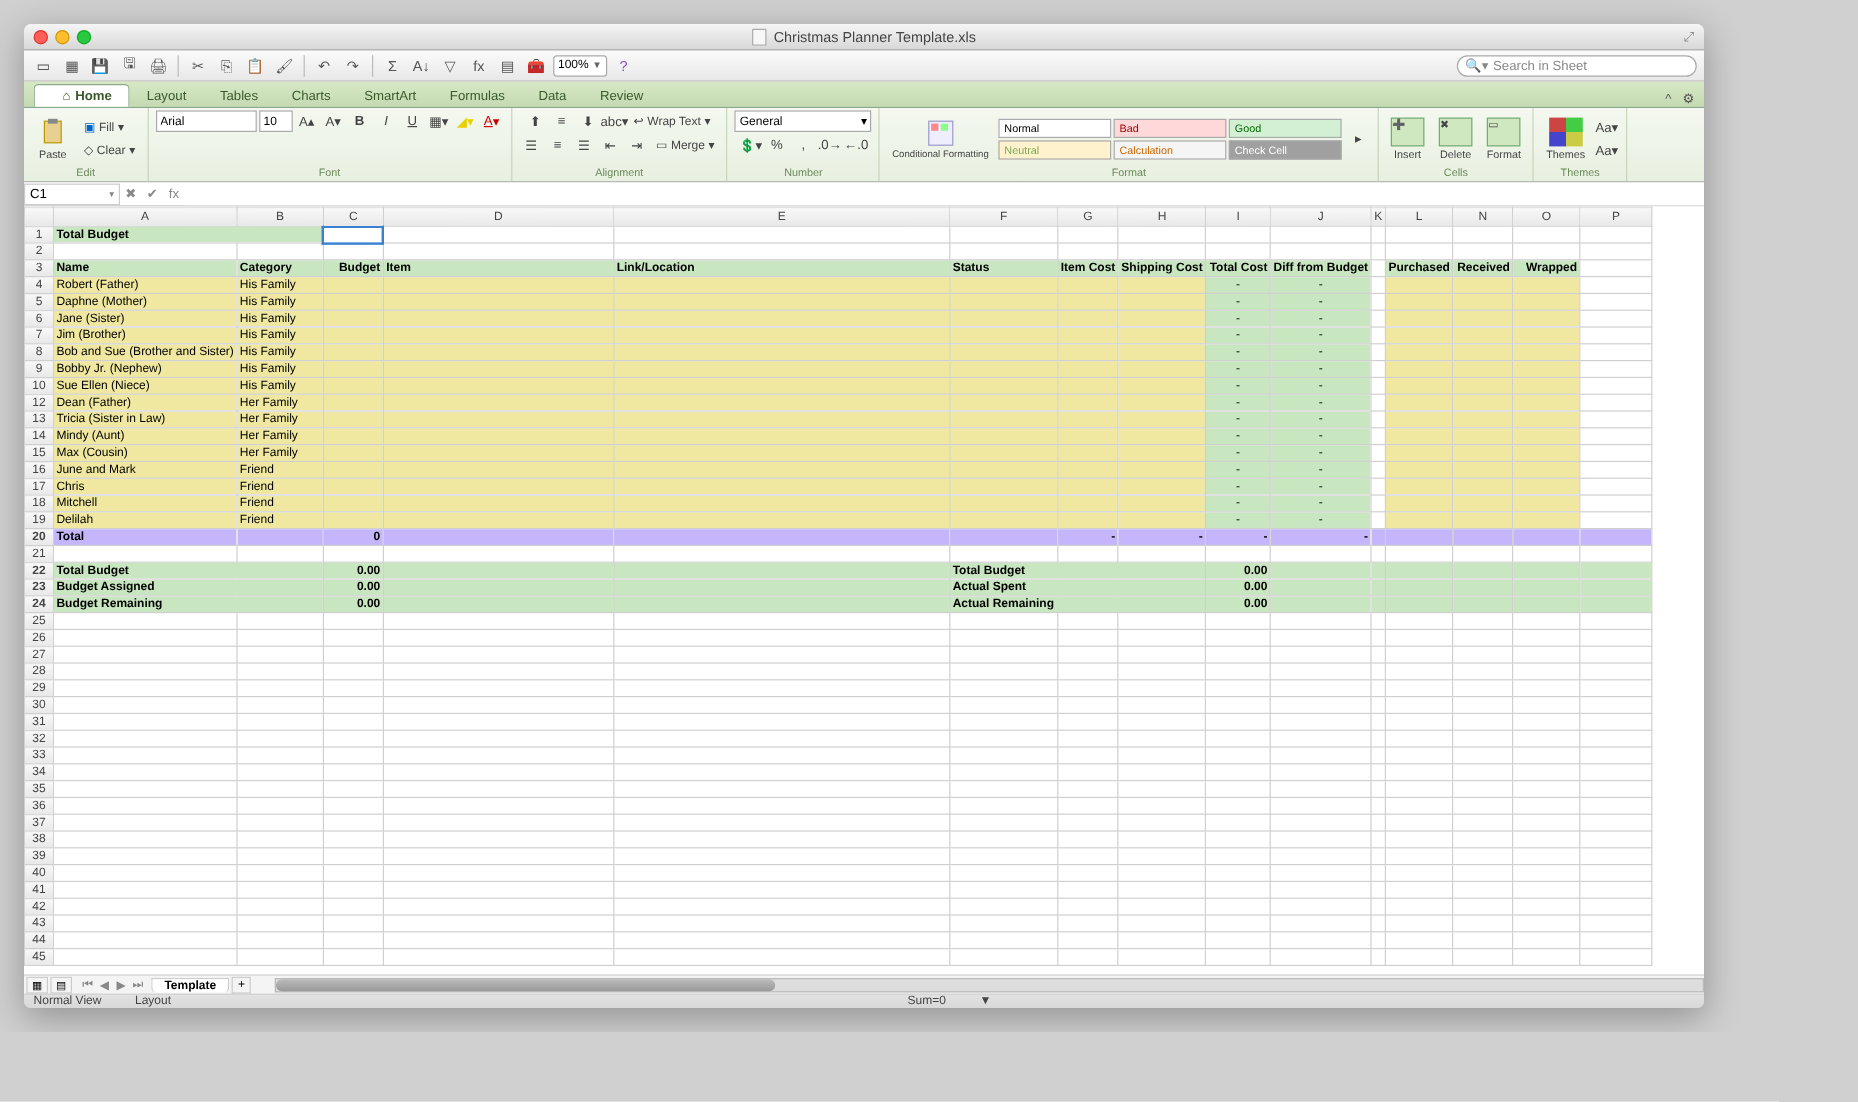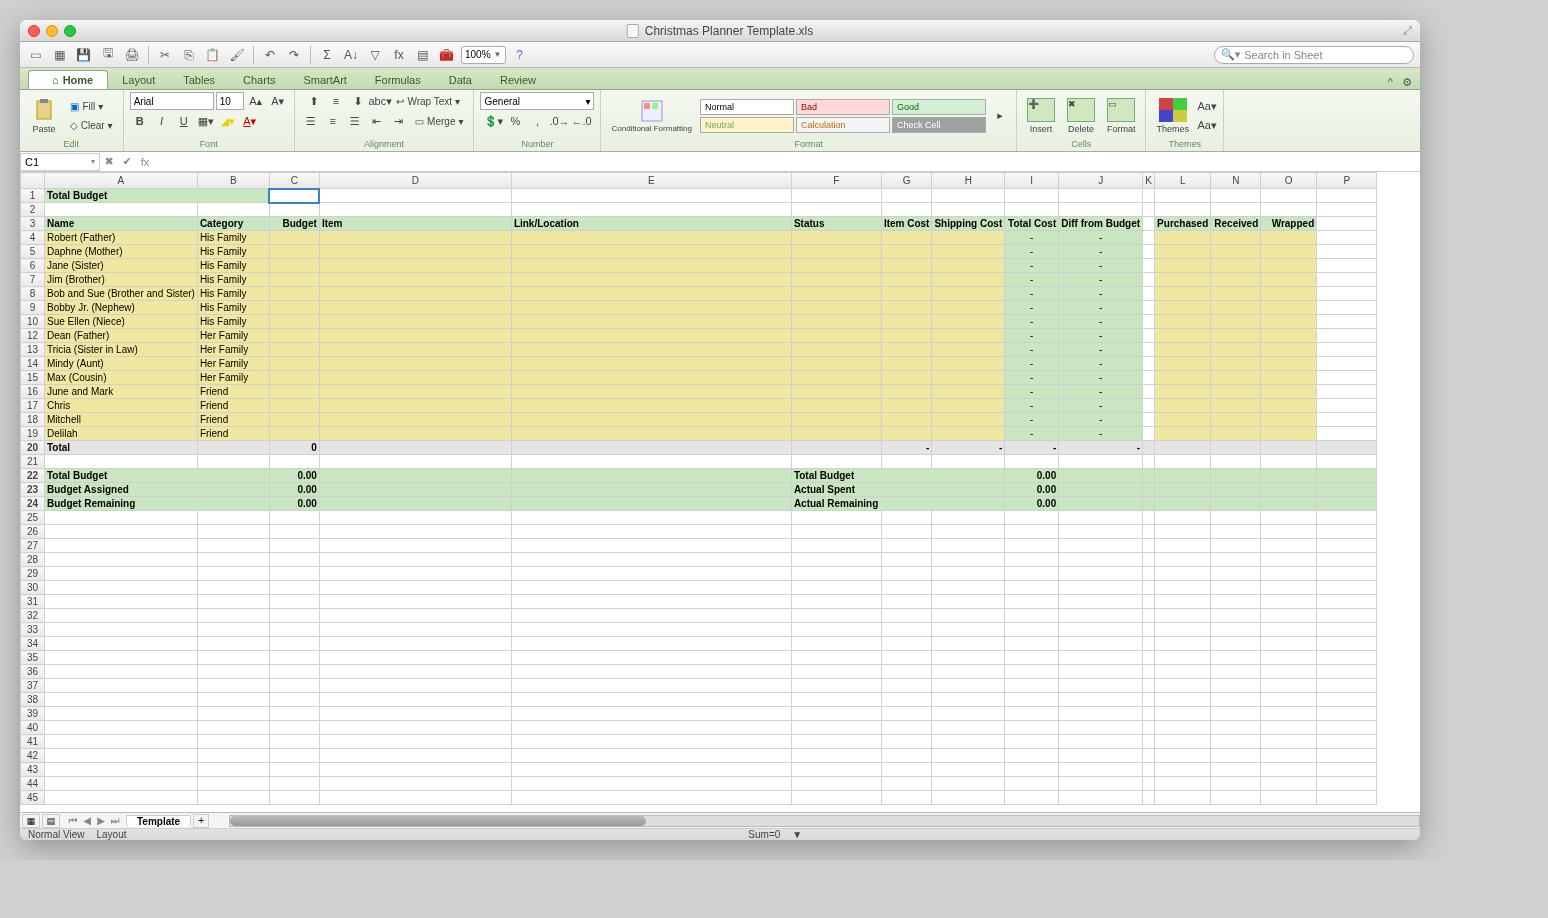--- a/index.html
+++ b/index.html
@@ -61,38 +61,38 @@
 .sheet th, .sheet td { border: 1px solid #d0d0d0; font-size: 10px; padding: 0 2px; height: 14px; white-space: nowrap; overflow: hidden; }
 .sheet thead th { background: linear-gradient(#f8f8f8,#e8e8e8); text-align: center; font-weight: normal; color: #444; position: sticky; top: 0; height:16px;}
 .sheet .rowhdr { background: linear-gradient(#f8f8f8,#e8e8e8); text-align: center; width: 24px; position: sticky; left: 0; color:#444;}
 .corner { width: 24px; background: #e8e8e8; }
 
 .cA{width:134px}.cB{width:72px}.cC{width:50px}.cD{width:192px}.cE{width:280px}.cF{width:90px}.cG{width:42px}.cH{width:50px}.cI{width:54px}.cJ{width:50px}.cK{width:12px}.cL{width:56px}.cM{width:50px}.cN{width:56px}.cP{width:60px}
 .hdr-green { background: #c8e6c0 !important; font-weight: bold; color: #000; }
 .hdr-green-r { background: #c8e6c0 !important; font-weight: bold; text-align: right; }
 .yellow { background: #f0e8a0; }
 .green-cell { background: #c8e6c0; text-align: center; }
-.total-row td { background: #e5e5e5; font-weight: bold; }
+.total-row td { background: #c4b5fd; font-weight: bold; }
 .summary td { background: #c8e6c0; font-weight: bold; }
 .summary .val { text-align: right; }
 .selbox { border: 2px solid #3a80d0 !important; }
 td.bold { font-weight: bold; }
 .tr-right { text-align: right; }
 
 .statusbar { height: 28px; background: linear-gradient(#f0f0f0,#d8d8d8); border-top: 1px solid #bbb; display: flex; flex-direction: column; }
 .sheettabs { height: 16px; display: flex; align-items: center; font-size: 10px; border-bottom: 1px solid #ccc; background:#f4f4f4;}
 .sheettabs .viewbtn { width: 18px; height: 14px; border: 1px solid #ccc; margin-left: 2px; cursor:pointer; display:flex;align-items:center;justify-content:center;font-size:9px;}
 .sheettabs .navs { display: flex; margin-left: 6px; }
 .sheettabs .nav { width: 14px; text-align: center; color: #888; cursor:pointer;}
 .sheettab { padding: 0 10px; background: #fff; border: 1px solid #ccc; border-bottom: none; border-radius: 0 0 4px 4px; margin-left: 4px; font-weight: bold; cursor:pointer;}
 .addsheet { width: 16px; height: 14px; border: 1px solid #ccc; margin-left: 2px; text-align: center; cursor:pointer;}
 .hscroll { flex:1; margin-left: 20px; height: 12px; display:flex; align-items:center;}
 .hscroll-track { flex:1; height:12px; background:#ddd; border:1px solid #bbb; position:relative;}
 .hscroll-thumb { position:absolute; left:0; top:0; height:100%; width:35%; background:linear-gradient(#bbb,#999); border-radius:6px;}
-.status-row { flex: 1; display: flex; align-items: center; font-size: 10px; padding: 0 8px; gap: 12px; color: #444; }
+.status-row { flex: 1; display: flex; align-items: center; font-size: 10px; padding: 0 8px; gap: 28px; color: #444; }
 .status-row .spacer { flex: 1; }
 </style>
 </head>
 <body>
 
 <div class="window">
 
   <div class="titlebar">
     <div class="traffic">
       <span class="tr-red"></span>
@@ -164,21 +164,21 @@
           </div>
       <div class="small-row">
         <div class="small-btn"><span style="color:#06c">▣</span><span>Fill</span> ▾</div>
         <div class="small-btn"><span>◇</span><span>Clear</span> ▾</div>
       </div>
     </div>
         <div class="rgroup-label">Edit</div>
       </div>
 
     <div class="rgroup">
-        <div class="rgroup-body" style="flex-direction:column;align-items:flex-start;gap:2px;">
+        <div class="rgroup-body" style="flex-direction:row;align-items:flex-start;gap:2px;">
       <div class="font-sel">
         <input class="font-name" value="Arial" style="">
         <input class="font-size" value="10" style="">
         <span class="ibtn">A▴</span>
         <span class="ibtn">A▾</span>
       </div>
       <div class="icon-row">
         <span class="ibtn">
               <b>B</b>
             </span>

